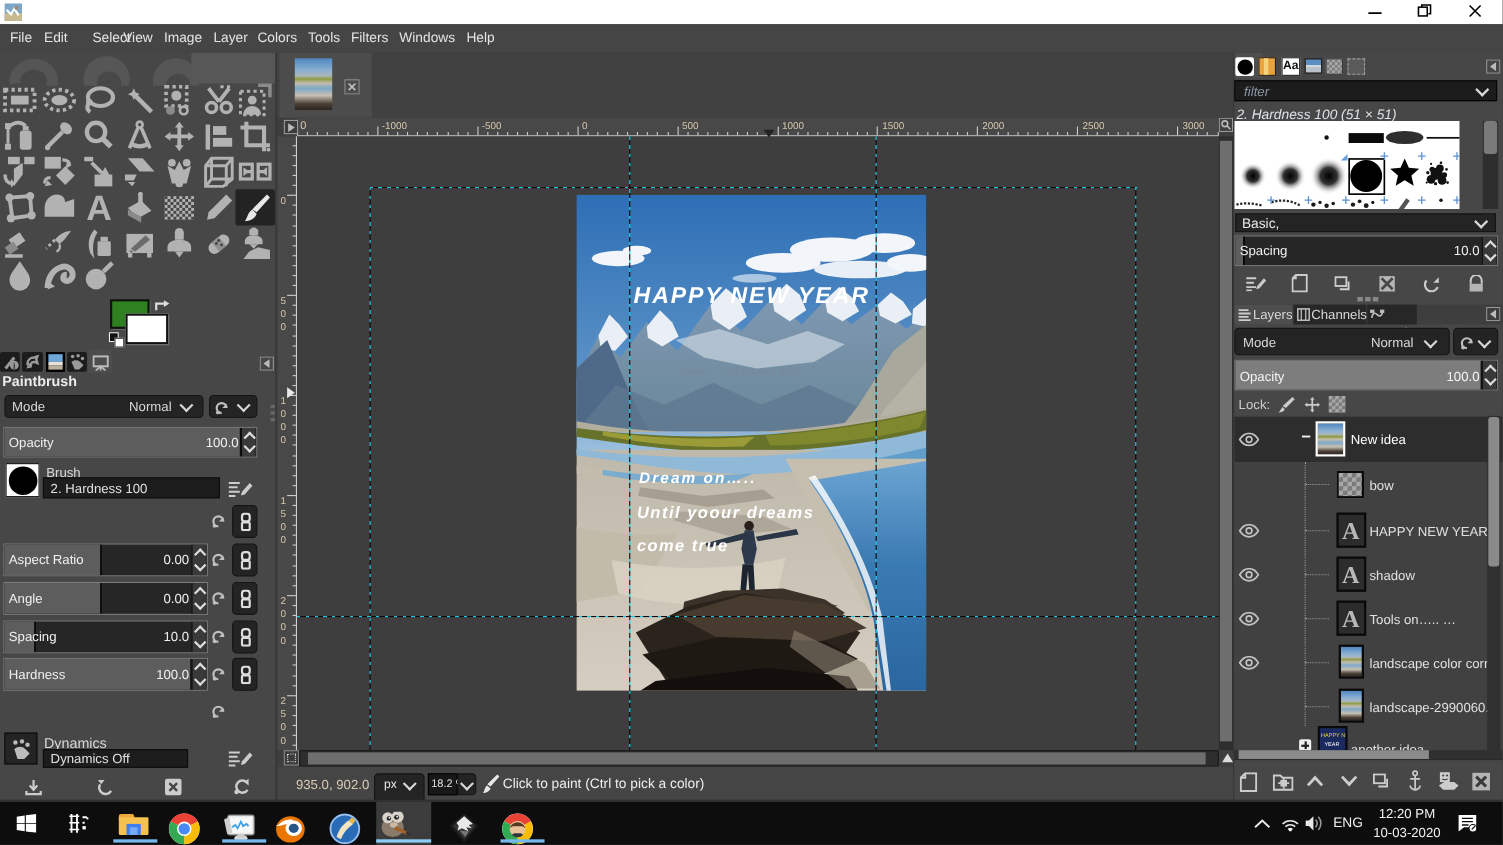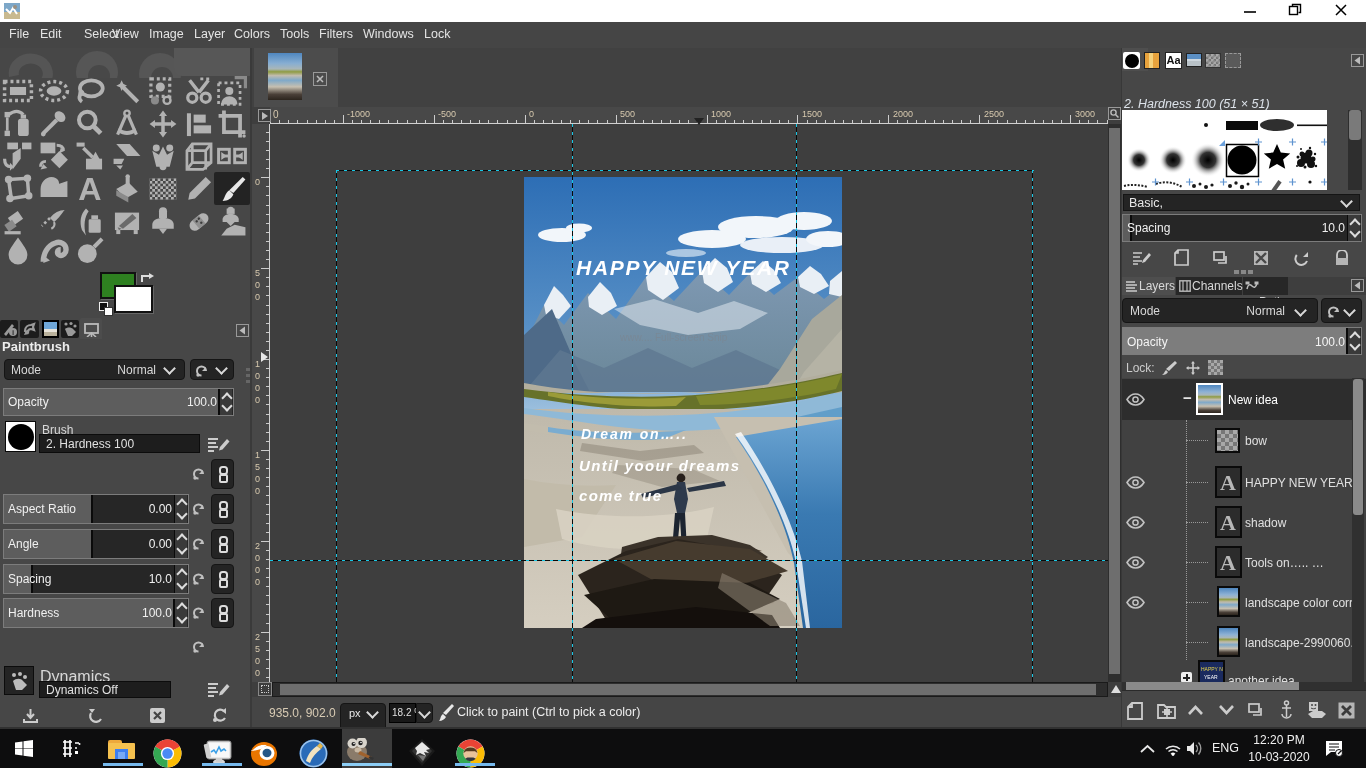--- a/index.html
+++ b/index.html
@@ -67,21 +67,21 @@
  <div class="mi" style="left:9px">File</div>
  <div class="mi" style="left:40px">Edit</div>
  <div class="mi" style="left:84px">Select</div>
  <div class="mi" style="left:112px">View</div>
  <div class="mi" style="left:149px">Image</div>
  <div class="mi" style="left:194px">Layer</div>
  <div class="mi" style="left:234px">Colors</div>
  <div class="mi" style="left:280px">Tools</div>
  <div class="mi" style="left:319px">Filters</div>
  <div class="mi" style="left:363px">Windows</div>
- <div class="mi" style="left:424px">Lock</div>
+ <div class="mi" style="left:424px">Help</div>
 </div>
 
 <div class="a" id="ldock">
  <div class="a" style="left:0;top:0;width:252px;height:270px">
       <svg class="a" style="left:0;top:0" width="252" height="30" viewBox="0 0 252 30">
         <path d="M14 28a17 15 0 1130 7" fill="none" stroke="#555" stroke-width="10"></path>
         <circle cx="97" cy="24" r="21" fill="#565656"></circle>
         <circle cx="99" cy="28" r="11" fill="#484848"></circle>
         <circle cx="160" cy="26" r="21" fill="#565656"></circle>
         <circle cx="162" cy="30" r="11" fill="#484848"></circle>
@@ -478,21 +478,21 @@
       </svg>
     </div>
     <div class="a" style="left:4px;top:618px;width:30px;height:29px;background:#242424;border:1px solid #0c0c0c">
       <svg style="position:absolute;left:4px;top:4px" width="21" height="20" viewBox="0 0 21 20">
         <circle cx="5" cy="4" r="2" fill="#bbb"></circle>
         <circle cx="11" cy="3" r="2" fill="#bbb"></circle>
         <circle cx="16" cy="6" r="2" fill="#bbb"></circle>
         <path d="M4 10c3-3 8-3 10 0l4 4-5 5H7z" fill="#bbb"></path>
       </svg>
     </div>
-    <div class="a" style="left:40px;top:620px;font-size:16px;color:#d8d8d8">Dynamics</div>
+    <div class="a" style="left:40px;top:620px;font-size:13px;color:#d8d8d8">Dynamics</div>
     <div class="a" style="left:39px;top:633px;width:132px;height:17px;background:#1d1d1d;border:1px solid #0c0c0c">
       <div class="a" style="left:6px;top:1px;font-size:12px;color:#e0e0e0">Dynamics Off</div>
     </div>
     <div class="a" style="left:206px;top:633px">
       <svg width="24" height="17" viewBox="0 0 24 17">
         <path d="M2 3h10M2 7h8M2 11h10M2 15h6" stroke="#ccc" stroke-width="1.8"></path>
         <path d="M14 11l7-8 2.5 2.5-7 8-3.5 1z" fill="#ccc"></path>
       </svg>
     </div>
     <svg class="a" style="left:22px;top:659px" width="17" height="17" viewBox="0 0 17 17">
@@ -870,20 +870,24 @@
       <div class="a" style="left:4px;top:0;width:4px;height:15px;background:#f6d27c"></div>
     </div>
 <div class="a" style="left:43px;top:4px;width:17px;height:17px;background:#fff;border:1px solid #222;font-size:11px;color:#111;text-align:center;line-height:15px;font-weight:bold">Aa</div>
 <div class="a" style="left:64px;top:5px;width:16px;height:14px;background:linear-gradient(180deg,#5b8fc4 0 45%,#cfd8df 45% 60%,#b9c2c8 60% 100%);border:1px solid #222"></div>
 <div class="a" style="left:83px;top:5px;width:16px;height:15px;border:1px solid #333;background-image:linear-gradient(45deg,#777 25%,transparent 25%,transparent 75%,#777 75%),linear-gradient(45deg,#777 25%,transparent 25%,transparent 75%,#777 75%);background-size:8px 8px;background-position:0 0,4px 4px;background-color:#a8a8a8;background-size:5px 5px;background-position:0 0,2.5px 2.5px"></div>
 <div class="a" style="left:103px;top:5px;width:16px;height:15px;border:1.5px dashed #999;background:#5a5a5a"></div>
 <svg class="a" style="left:229px;top:6px" width="13" height="13" viewBox="0 0 13 13">
       <rect x="0.5" y="0.5" width="12" height="12" fill="none" stroke="#999"></rect>
       <path d="M9 2.5v8L3.5 6.5z" fill="#bbb"></path>
     </svg>
+<div class="a" style="left:0px;top:25px;width:239px;height:19px;background:#1c1c1c;border:1px solid #050505">
+      <div class="a" style="left:8px;top:2px;font-size:12px;font-style:italic;color:#8b97a5">filter</div>
+      <div class="chev" style="right:8px;top:3px"></div>
+    </div>
 <div class="a" style="left:2px;top:49px;font-size:12.5px;font-style:italic;color:#dde3ea">2. Hardness 100 (51 × 51)</div>
 <div class="a" style="left:0;top:62px;width:205px;height:80px">
       <svg width="205" height="80" viewBox="0 0 205 80">
 <rect width="205" height="80" fill="#ffffff"></rect>
 <circle cx="84" cy="15" r="2" fill="#111"></circle>
 <rect x="104" y="11" width="32" height="9" fill="#0a0a0a"></rect>
 <ellipse cx="155" cy="15" rx="17" ry="6" fill="#0a0a0a" opacity="0.85"></ellipse>
 <rect x="175" y="14.5" width="30" height="1.6" fill="#111"></rect>
 <radialGradient id="fz">
           <stop offset="0" stop-color="#000"></stop>

